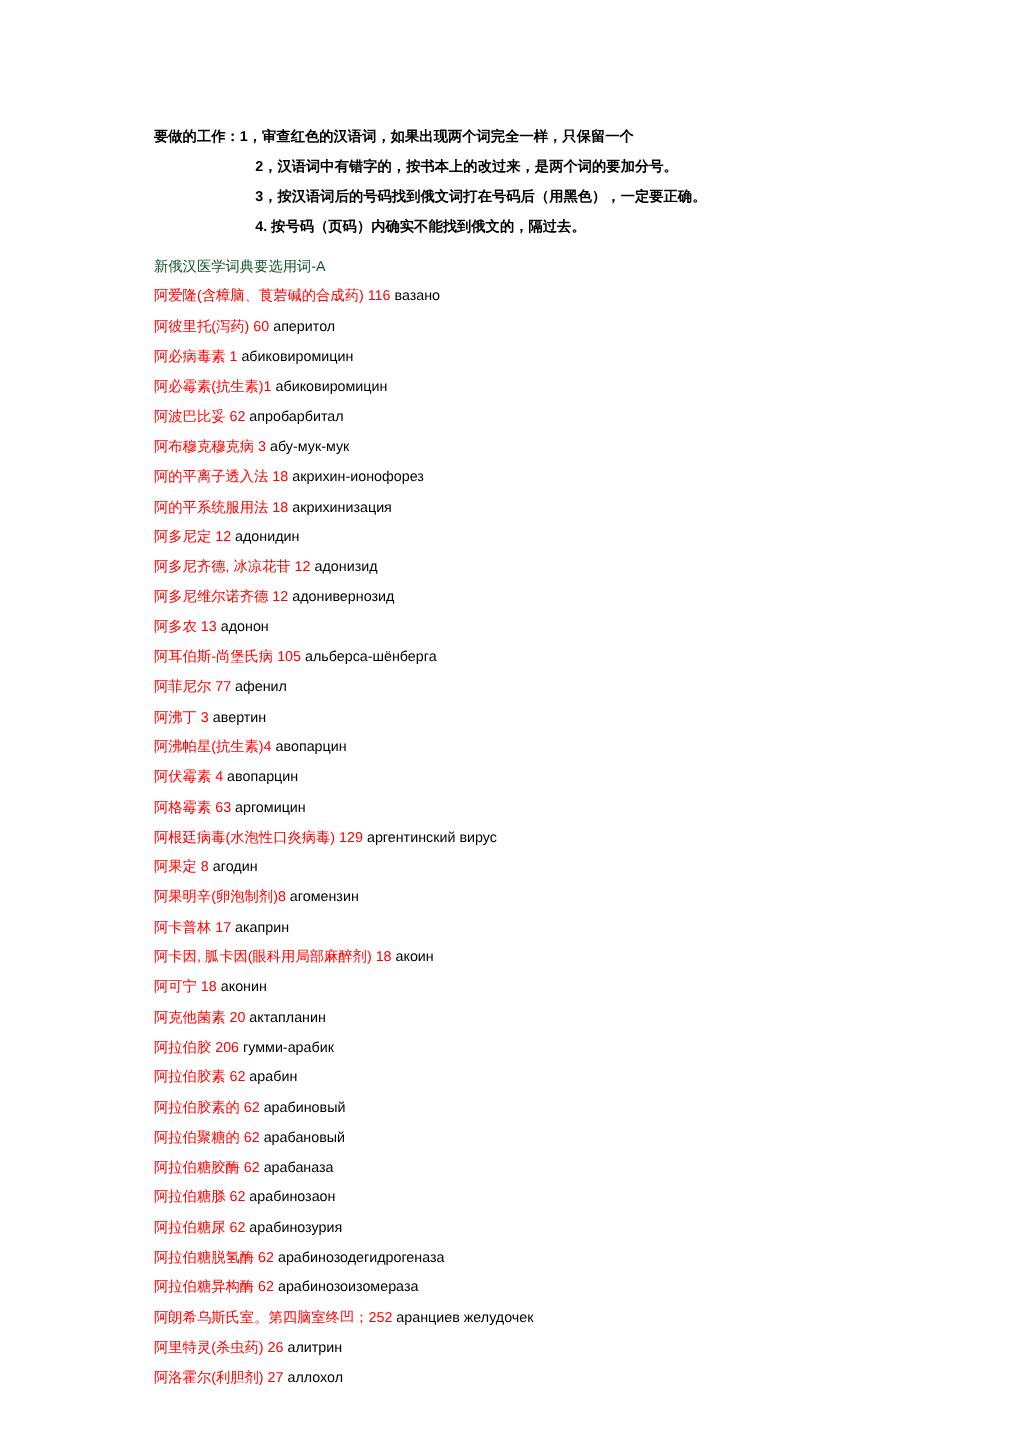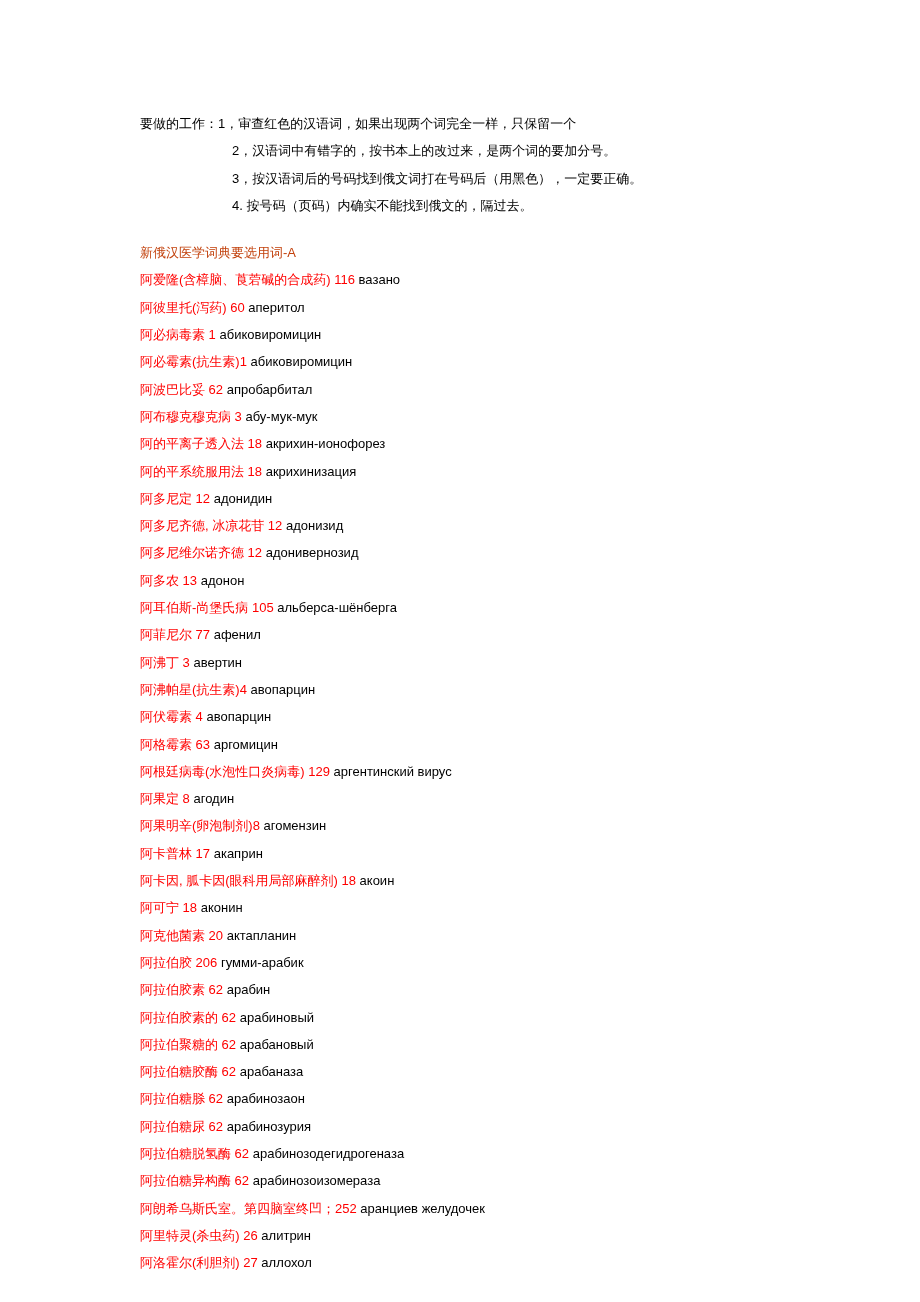--- a/index.html
+++ b/index.html
@@ -11,32 +11,32 @@
       font-family: "Microsoft YaHei", "SimSun", Arial, sans-serif;
       font-size: 13px;
       line-height: 2.1;
       background: #ffffff;
       padding: 110px 140px 50px 140px;
       width: 920px;
       color: #000000;
     }
     .instructions {
       color: #000000;
-      font-weight: normal;
-      margin-bottom: 20px;
+      font-weight: bold;
+      margin-bottom: 9px;
     }
     .instructions .line1 {
       display: block;
     }
     .instructions .indent {
       display: block;
       padding-left: 92px;
     }
     .title-link {
-      color: #c2410c;
+      color: #14532d;
     }
     .entry {
       margin: 0;
     }
     .chinese {
       color: #ff0000;
     }
     .russian {
       color: #000000;
     }

